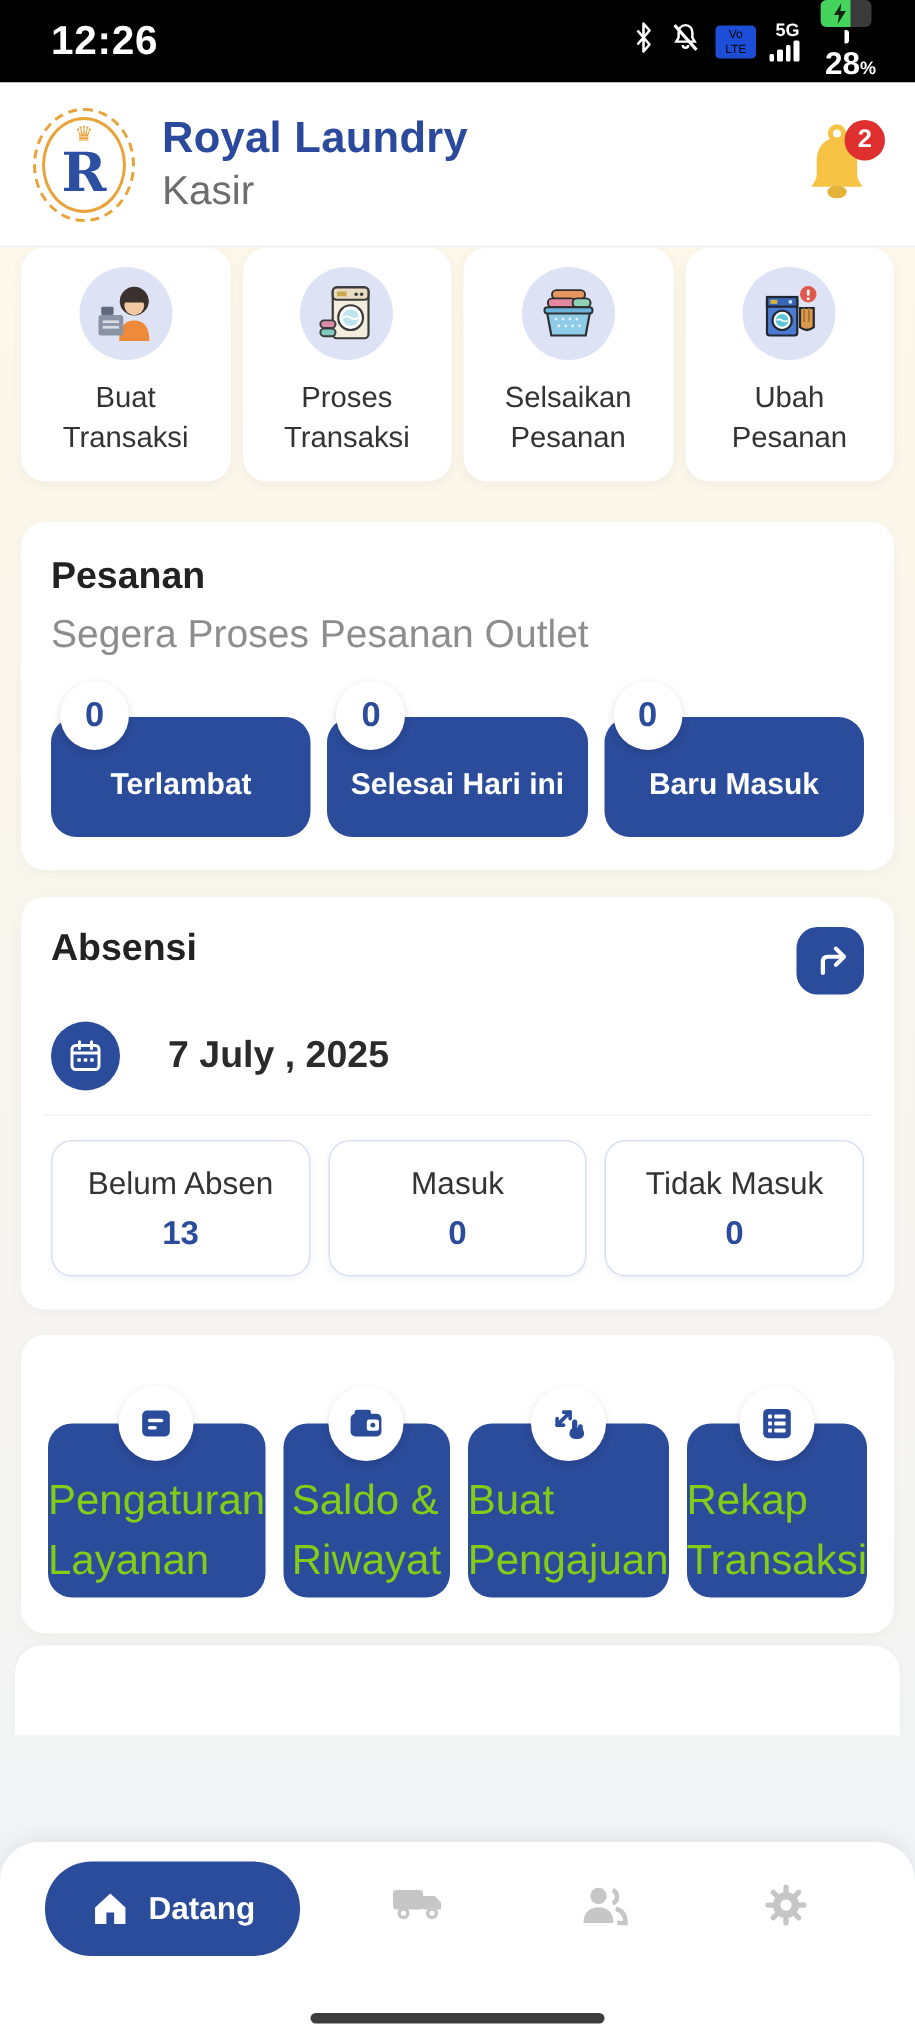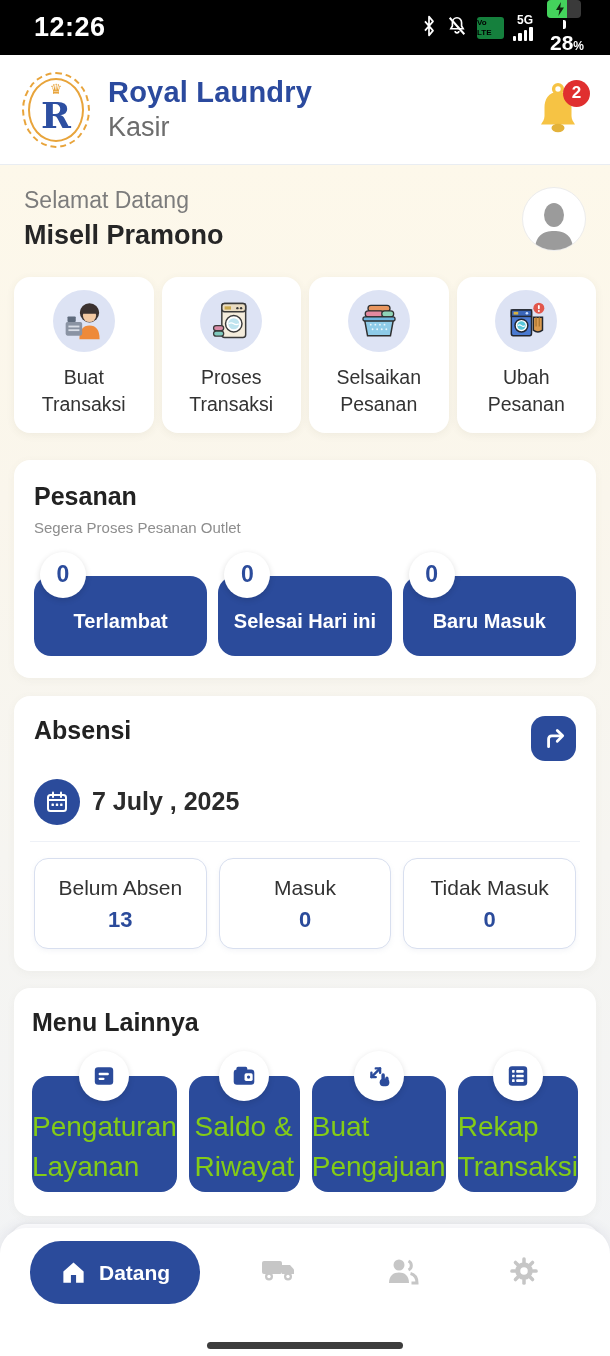--- a/index.html
+++ b/index.html
@@ -3,21 +3,21 @@
 <meta charset="utf-8">
 <style>
   * { margin:0; padding:0; box-sizing:border-box; }
   html,body { width:610px; height:1356px; overflow:hidden; }
   body { font-family:"Liberation Sans","DejaVu Sans",sans-serif; position:relative; background:#fff; }
 
   
   .status-bar { height:55px; background:#000; color:#fff; display:flex; align-items:center; padding:0 26px 0 34px; }
   .sb-time { font-size:27px; font-weight:bold; letter-spacing:.5px; }
   .sb-right { margin-left:auto; display:flex; align-items:center; gap:9px; }
-  .volte-box { background:#15803d; color:#000; border-radius:3px; width:27px; height:22px; font-size:8px; font-weight:bold; line-height:10px; text-align:left; padding-top:1px; }
+  .volte-box { background:#1d4ed8; color:#000; border-radius:3px; width:27px; height:22px; font-size:8px; font-weight:normal; line-height:10px; text-align:center; padding-top:1px; }
   .sig-wrap { display:flex; flex-direction:column; align-items:flex-end; }
   .sig-label { font-size:12px; font-weight:bold; line-height:12px; margin-bottom:1px; }
   .sig-bars { display:flex; align-items:flex-end; gap:2px; }
   .sig-bars i { display:block; width:3.5px; background:#fff; border-radius:1px; }
   .batt-wrap { display:flex; align-items:center; gap:2px; margin-left:3px;flex-direction:column; }
   .batt-body { width:34px; height:18px; border-radius:4px; background:#3a3a3a; overflow:hidden; position:relative; }
   .batt-fill { position:absolute; left:0; top:0; bottom:0; width:58%; background:#44d35c; }
   .batt-bolt { position:absolute; left:8px; top:2px; }
   .batt-cap { width:3px; height:9px; background:#fff; border-radius:0 2px 2px 0; }
   .batt-text { font-size:21px; font-weight:bold; margin-left:5px; }
@@ -44,32 +44,32 @@
   .welcome-name { color:#262626; font-size:27px; font-weight:bold; margin-top:6px; }
   .avatar { width:64px; height:64px; border-radius:50%; background:#fff; border:1px solid #ececec; display:flex; align-items:flex-end; justify-content:center; overflow:hidden; }
 
   .quick-row { display:flex; gap:8px; margin-bottom:27px; }
   .quick-card { flex:1; background:#fff; border-radius:16px; box-shadow:0 2px 8px rgba(90,90,60,.07); padding:13px 4px 14px; text-align:center; }
   .quick-icon { width:62px; height:62px; border-radius:50%; background:#dde3f4; margin:0 auto; display:flex; align-items:center; justify-content:center; }
   .quick-label { margin-top:12px; color:#333; font-size:19.5px; line-height:1.4; }
 
   .card { background:#fff; border-radius:16px; box-shadow:0 2px 8px rgba(120,120,110,.06); }
   .card-title { color:#222; font-size:25px; font-weight:bold; }
-  .card-sub { color:#8d8d8d; font-size:15px; margin-top:8px; }
+  .card-sub { color:#8d8d8d; font-size:26px; margin-top:8px; }
 
   .pesanan-card { padding:22px 20px 22px; margin-bottom:18px; }
   .pill-row { display:flex; gap:11px; margin-top:16px; }
   .pill-wrap { flex:1; position:relative; padding-top:24px; }
   .pill-badge { position:absolute; top:0; left:6px; width:46px; height:46px; border-radius:50%; background:#fff; box-shadow:0 2px 6px rgba(0,0,0,.14); display:flex; align-items:center; justify-content:center; color:#2b4b9b; font-size:23px; font-weight:bold; z-index:2; }
   .pill-btn { height:80px; background:#2b4b9b; border-radius:17px; color:#fff; font-size:20px; font-weight:bold; display:flex; align-items:center; justify-content:center; padding-top:12px; }
 
   .absensi-card { padding:20px 20px 22px; margin-bottom:17px; position:relative; }
   .absensi-head { display:flex; align-items:flex-start; }
   .redirect-btn { margin-left:auto; width:45px; height:45px; background:#2b4b9b; border-radius:14px; display:flex; align-items:center; justify-content:center; }
-  .date-row { display:flex; align-items:center; gap:12px; margin:18px 0 16px; }
+  .date-row { display:flex; align-items:center; gap:32px; margin:18px 0 16px; }
   .cal-circle { width:46px; height:46px; border-radius:50%; background:#2b4b9b; display:flex; align-items:center; justify-content:center; }
   .date-text { color:#2b2b2b; font-size:25px; font-weight:bold; }
   .absensi-divider { border:none; border-top:1.5px solid #eef1f7; margin:0 -4px 16px; }
   .stat-row { display:flex; gap:12px; }
   .stat-box { flex:1; background:#fff; border:1.5px solid #d8dfef; border-radius:14px; padding:17px 4px 15px; text-align:center; box-shadow:0 2px 5px rgba(150,160,190,.10); }
   .stat-label { color:#333; font-size:21px; }
   .stat-value { color:#2b4b9b; font-size:22px; font-weight:bold; margin-top:7px; }
 
   .menu-card { padding:20px 18px 24px; margin-bottom:8px; }
   .menu-row { display:flex; gap:12px; margin-top:14px; }
@@ -147,32 +147,20 @@
     <svg width="48" height="54" viewBox="0 0 48 54">
       <circle cx="24" cy="7" r="4.4" fill="none" stroke="#f6c344" stroke-width="3.4"></circle>
       <path d="M24 10 C14.5 10 10.5 17.5 10.5 25.5 L10.5 34 C10.5 37.5 8.5 40 7 42.5 L41 42.5 C39.5 40 37.5 37.5 37.5 34 L37.5 25.5 C37.5 17.5 33.5 10 24 10 Z" fill="#f6c344"></path>
       <ellipse cx="24" cy="46" rx="6.5" ry="4.2" fill="#e3b23a"></ellipse>
     </svg>
   </div>
 </div>
 
 <div class="main">
 
-  <div class="welcome">
-    <div>
-      <div class="welcome-greet">Selamat Datang</div>
-      <div class="welcome-name">Misell Pramono</div>
-    </div>
-    <div class="avatar">
-      <svg width="46" height="50" viewBox="0 0 46 50">
-        <ellipse cx="23" cy="15" rx="10" ry="12" fill="#9b9b9b"></ellipse>
-        <path d="M4 50 C4 36 12 31 23 31 C34 31 42 36 42 50 Z" fill="#9b9b9b"></path>
-      </svg>
-    </div>
-  </div>
 
   <div class="quick-row">
     <div class="quick-card">
       <div class="quick-icon">
         <svg width="44" height="44" viewBox="0 0 48 48">
           <circle cx="30" cy="15" r="10.5" fill="#3b3230"></circle>
           <circle cx="30" cy="18" r="7.2" fill="#f3c9a2"></circle>
           <path d="M30 6 a10.5 10.5 0 0 1 10.5 10 L19.5 16 a10.5 10.5 0 0 1 10.5 -10 Z" fill="#3b3230"></path>
           <path d="M19 44 Q19 29 30 29 Q41 29 41 44 Z" fill="#ee8a3a"></path>
           <rect x="4" y="25" width="18" height="15" rx="2" fill="#8a93a3"></rect>
@@ -310,21 +298,20 @@
         <div class="stat-value">0</div>
       </div>
       <div class="stat-box">
         <div class="stat-label">Tidak Masuk</div>
         <div class="stat-value">0</div>
       </div>
     </div>
   </div>
 
   <div class="card menu-card">
-    <div class="card-title">Menu Lainnya</div>
     <div class="menu-row">
       <div class="menu-item">
         <div class="menu-circle">
           <svg width="26" height="26" viewBox="0 0 24 24">
             <rect x="3.5" y="4" width="17" height="16" rx="3" fill="#2b4b9b"></rect>
             <rect x="7" y="9" width="9.5" height="2.2" rx="1.1" fill="#fff"></rect>
             <rect x="7" y="13.5" width="5.5" height="2.2" rx="1.1" fill="#fff"></rect>
           </svg>
         </div>
         <div class="menu-btn">

